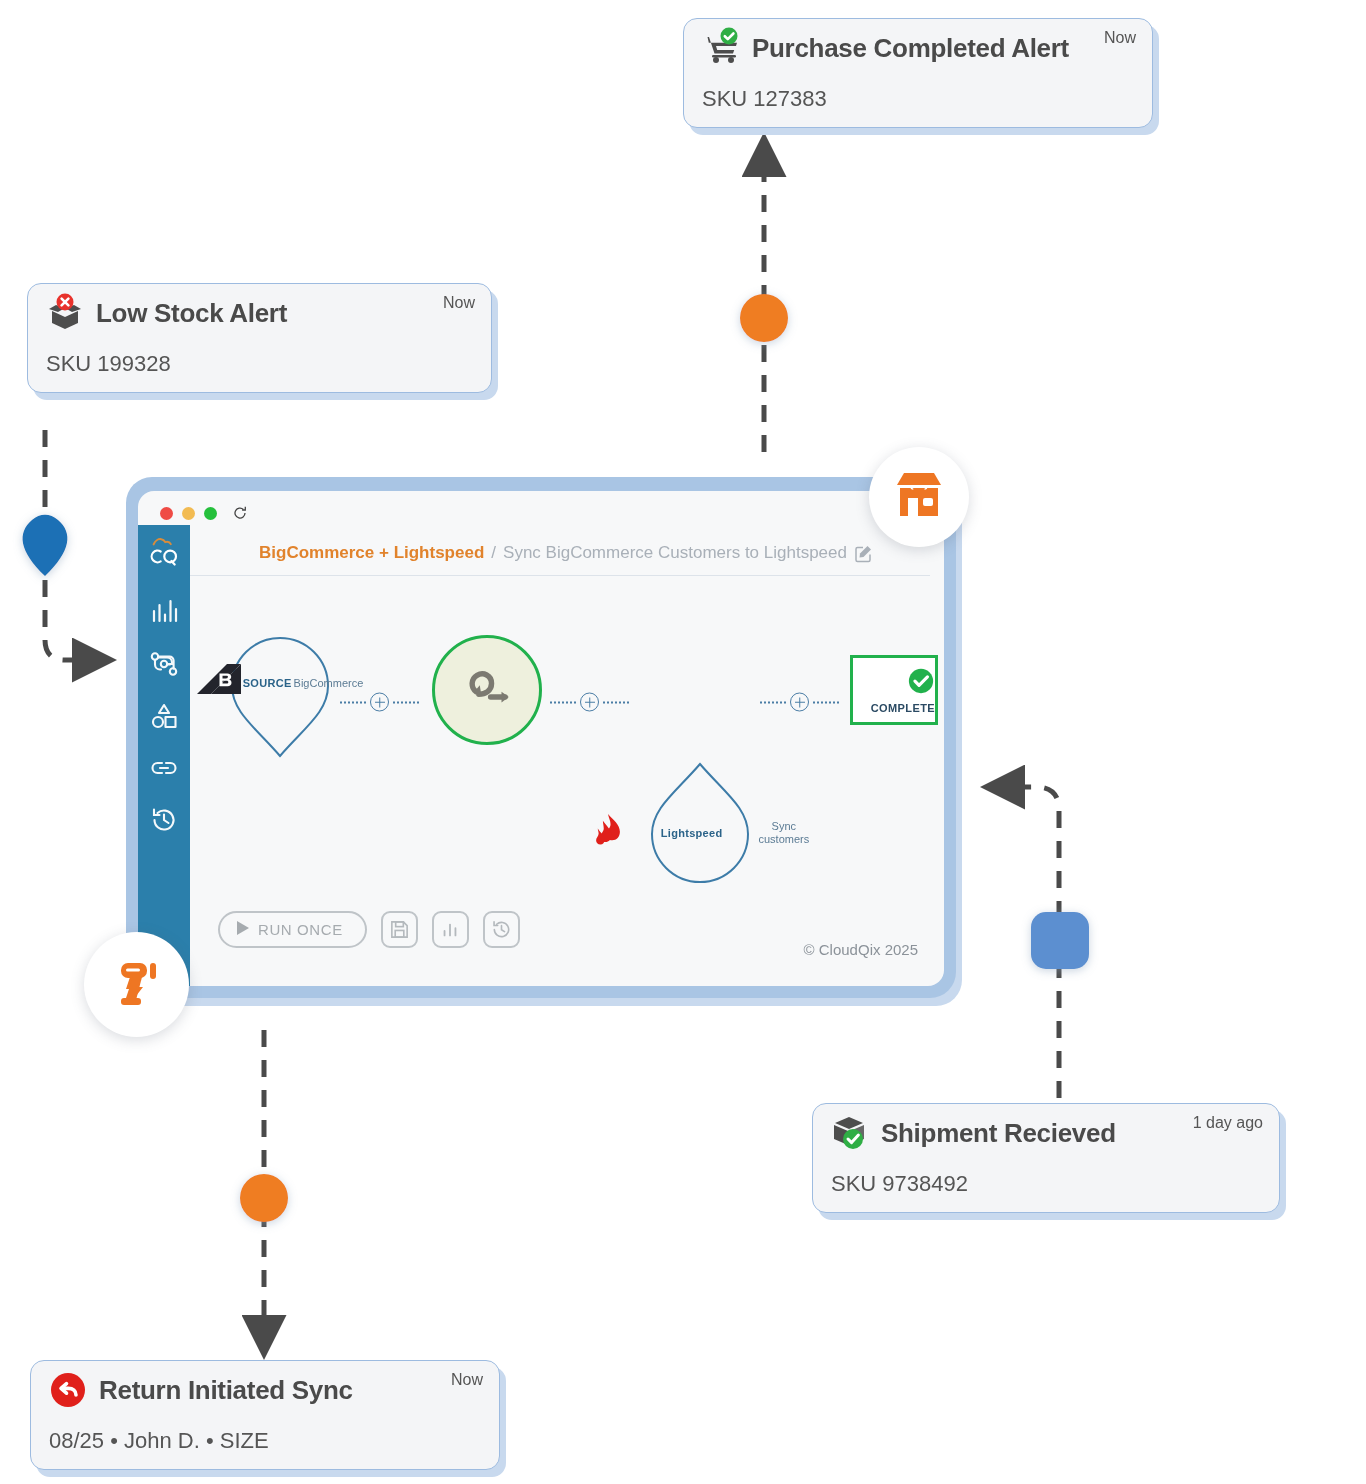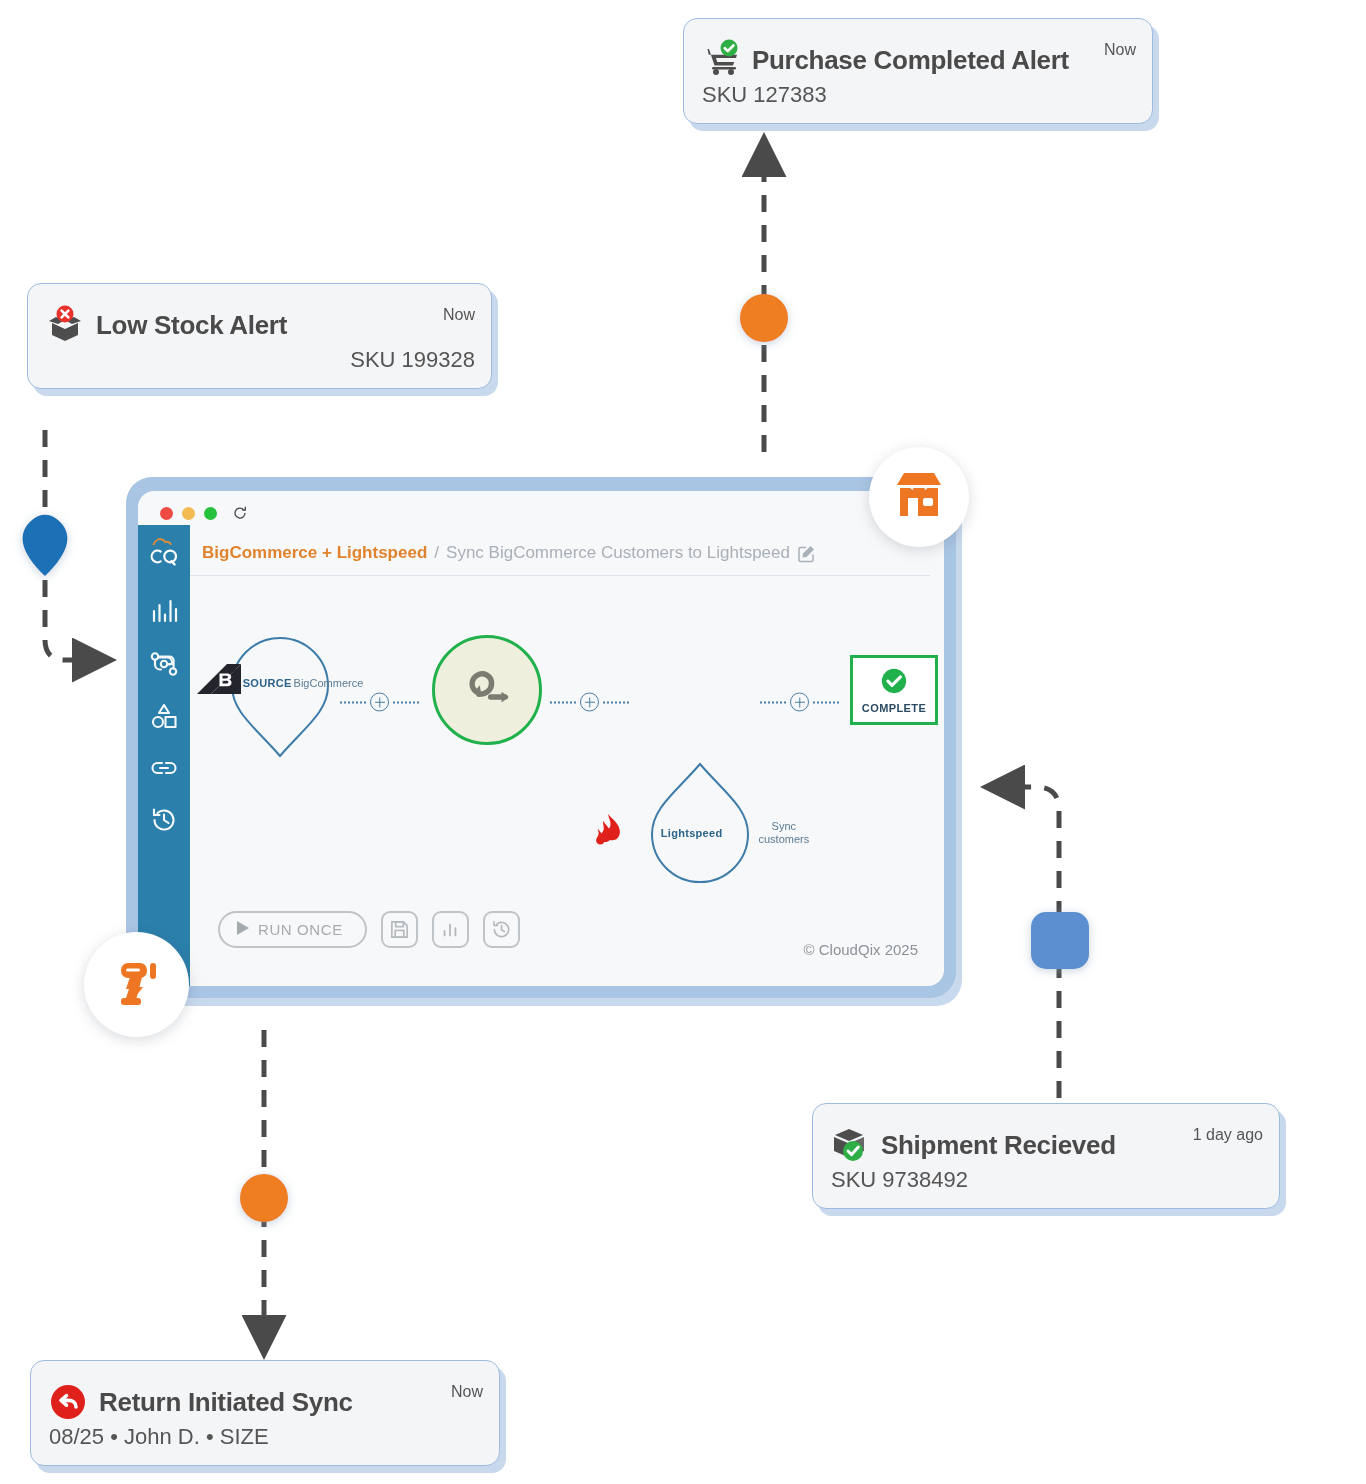--- a/index.html
+++ b/index.html
@@ -16,39 +16,39 @@
   
   .connectors { position:absolute; left:0; top:0; width:1366px; height:1484px; pointer-events:none; }
 
   
   .alert-card {
     position:absolute;
     background:#f4f5f7;
     border:1.5px solid #9dbbe0;
     border-radius:14px;
     box-shadow:6px 7px 0 0 #c8d9ee;
-    padding:20px 16px 14px 16px;
+    padding:8px 16px 14px 16px;
     display:flex;
     flex-direction:column;
-    gap:0;
+    gap:16px;
   }
   .alert-row { display:flex; align-items:center; gap:10px; }
   .alert-icon { width:42px; height:42px; flex:0 0 42px; position:relative; display:block; }
   .alert-title {
     font-size:26px; font-weight:bold; color:#4a4a4a;
     letter-spacing:-0.3px; white-space:nowrap; line-height:1.1;
   }
   .alert-time {
     font-size:16px; color:#555; margin-left:auto; padding-left:14px;
     white-space:nowrap; align-self:flex-start; margin-top:2px;
   }
   .alert-sub { font-size:22px; color:#555; margin-left:2px; line-height:1.25; }
 
   #card-purchase { left:683px; top:18px;  width:470px; }
-  #card-lowstock { left:27px;  top:283px; width:465px;text-align:right; }
+  #card-lowstock { left:27px;  top:283px; width:465px; }
   #card-shipment { left:812px; top:1103px; width:468px; }
   #card-return   { left:30px;  top:1360px; width:470px; }
 
   
   .badge {
     position:absolute; border-radius:50%;
     background:#ffffff;
     box-shadow:0 3px 14px rgba(80,90,110,.22);
     display:flex; align-items:center; justify-content:center;
   }
@@ -88,20 +88,21 @@
   .sidebar .user-icon { position:absolute; bottom:14px; left:50%; transform:translateX(-50%); width:28px; height:28px; color:#fff; opacity:.95; }
 
   
   .main { flex:1; display:flex; flex-direction:column; min-width:0; position:relative; }
   .breadcrumb {
     display:flex; align-items:center; gap:7px;
     padding:18px 0 12px 12px;
     border-bottom:1.5px solid #dde3ea;
     margin:0 14px 0 0;
     font-size:17px;
+    justify-content:center;
   }
   .bc-primary { color:#e1832c; font-weight:bold; white-space:nowrap; }
   .bc-sep { color:#a9b0b8; }
   .bc-secondary { color:#a9b0b8; white-space:nowrap; }
   .bc-edit { width:19px; height:19px; color:#a9b0b8; cursor:pointer; }
 
   
   .canvas { flex:1; position:relative; }
   .flow { position:absolute; left:0; top:36px; width:100%; height:180px; }
 
@@ -116,21 +117,21 @@
   .pin-label { font-size:11px; font-weight:bold; color:#2b6389; letter-spacing:.3px; }
   .pin-sub { font-size:11px; color:#5b7b94; line-height:1.15; text-align:center; }
 
   .round-node {
     width:110px; height:110px; border-radius:50%;
     background:#eef0dd; border:3px solid #21b14c;
     display:flex; align-items:center; justify-content:center;
   }
   .complete-node {
     width:88px; height:70px; border:3px solid #21b14c; background:#fff;
-    display:flex; flex-direction:column; align-items:center; justify-content:center; gap:3px;
+    display:flex; flex-direction:column; align-items:flex-end; justify-content:center; gap:3px;
   }
   .complete-label { font-size:11px; font-weight:bold; color:#2b4a63; letter-spacing:.4px; }
 
   .plus-connector {
     display:flex; align-items:center; gap:4px; position:absolute; top:50%; transform:translateY(-50%);
   }
   .plus-circle {
     width:19px; height:19px; border-radius:50%; border:1.5px solid #4a7da5;
     position:relative; flex:0 0 19px; background:#f7f8f9;
   }

